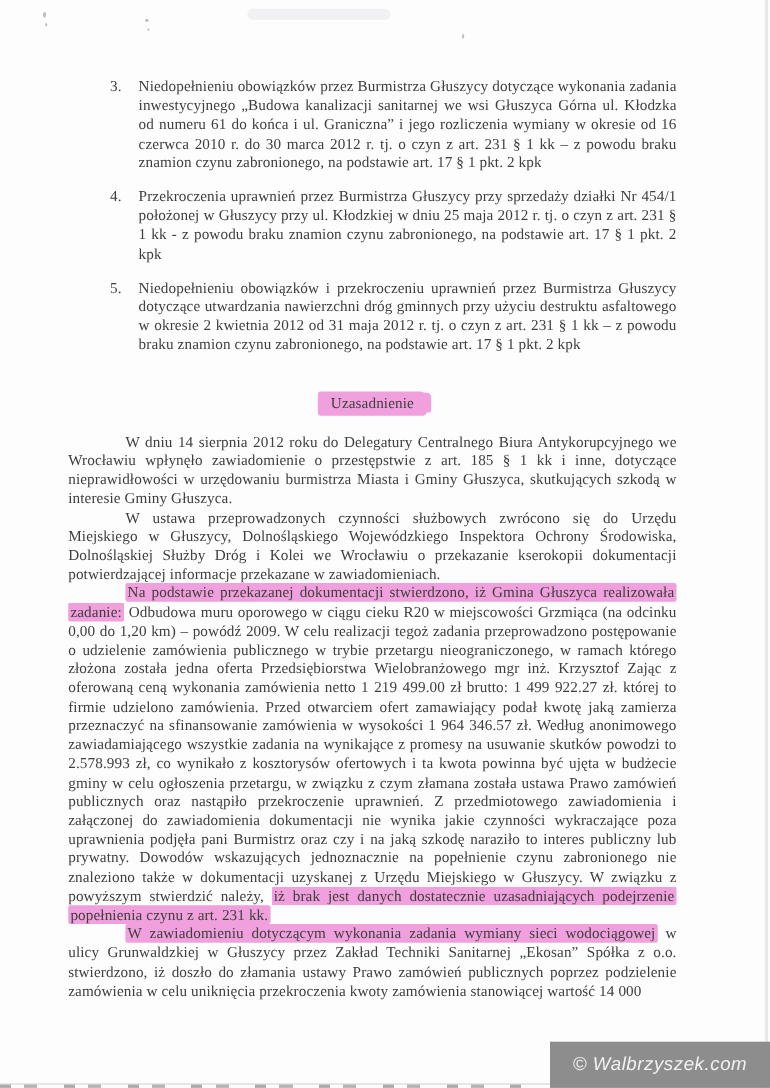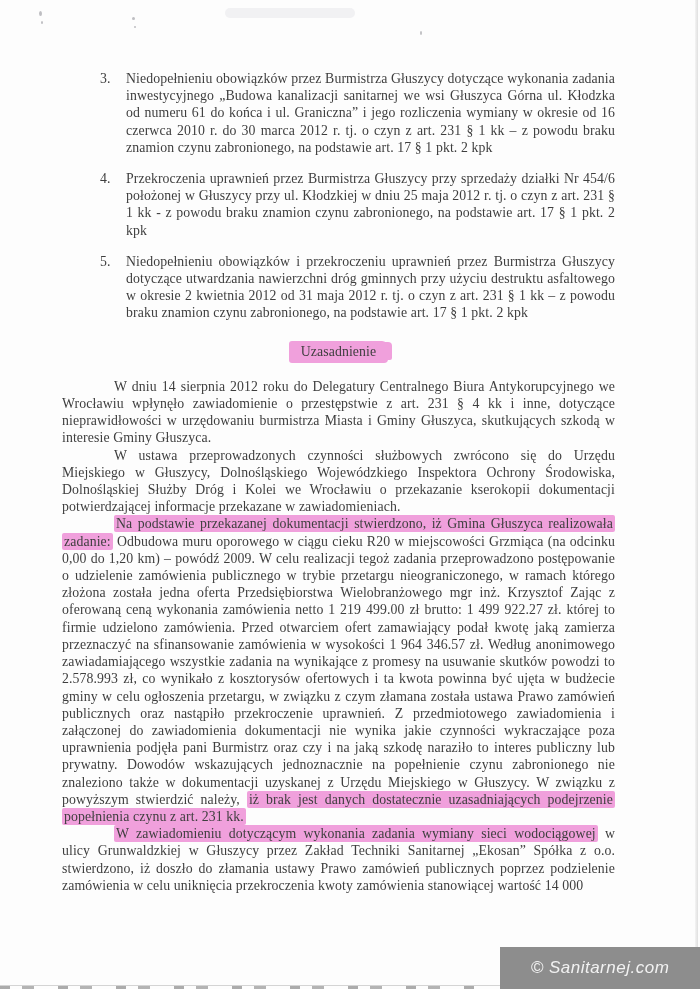--- a/index.html
+++ b/index.html
@@ -29,21 +29,21 @@
     text-align: justify;
   }
   .list-item .num {
     flex: 0 0 18px;
     margin-right: 8px;
   }
   .list-item .item-text { flex: 1; }
   
   .heading-wrap {
     text-align: center;
-    margin: 19px 0 15px 0;
+    margin: 34px 0 15px 0;
   }
   .heading {
     display: inline-block;
     background: var(--hl, #f0a0dc);
     padding: 2px 12px 3px 12px;
     border-radius: 3px 6px 4px 3px;
     box-shadow: 6px -1px 0 -2px var(--hl, #f0a0dc);
   }
   
   .para {
@@ -117,30 +117,30 @@
   <div class="edge-bottom-faint"></div>
   <div class="edge-bottom-dashes"></div>
 
   <div class="content">
       <div class="list-item">
         <span class="num">3.</span>
         <span class="item-text">Niedopełnieniu obowiązków przez Burmistrza Głuszycy dotyczące wykonania zadania inwestycyjnego „Budowa kanalizacji sanitarnej we wsi Głuszyca Górna ul. Kłodzka od numeru 61 do końca i ul. Graniczna” i jego rozliczenia wymiany w okresie od 16 czerwca 2010 r. do 30 marca 2012 r. tj. o czyn z art. 231 § 1 kk – z powodu braku znamion czynu zabronionego, na podstawie art. 17 § 1 pkt. 2 kpk</span>
       </div>
       <div class="list-item">
         <span class="num">4.</span>
-        <span class="item-text">Przekroczenia uprawnień przez Burmistrza Głuszycy przy sprzedaży działki Nr 454/6 położonej w Głuszycy przy ul. Kłodzkiej  w dniu  25 maja 2012 r.  tj. o czyn z art. 231 § 1 kk - z powodu braku znamion czynu zabronionego, na podstawie art. 17 § 1 pkt. 2 kpk</span>
+        <span class="item-text">Przekroczenia uprawnień przez Burmistrza Głuszycy przy sprzedaży działki Nr 454/1 położonej w Głuszycy przy ul. Kłodzkiej  w dniu  25 maja 2012 r.  tj. o czyn z art. 231 § 1 kk - z powodu braku znamion czynu zabronionego, na podstawie art. 17 § 1 pkt. 2 kpk</span>
       </div>
       <div class="list-item">
         <span class="num">5.</span>
         <span class="item-text">Niedopełnieniu obowiązków i przekroczeniu uprawnień przez Burmistrza Głuszycy dotyczące utwardzania nawierzchni dróg gminnych przy użyciu destruktu asfaltowego w okresie 2 kwietnia 2012  od 31 maja 2012 r. tj. o czyn z art. 231 § 1 kk – z powodu braku znamion czynu zabronionego, na podstawie art. 17 § 1 pkt. 2 kpk</span>
       </div>
       <div class="heading-wrap"><span class="heading">Uzasadnienie</span></div>
-      <p class="para"><span class="plain">W dniu 14 sierpnia 2012 roku do Delegatury Centralnego Biura Antykorupcyjnego we Wrocławiu wpłynęło zawiadomienie o przestępstwie z art. 231 § 4 kk i inne, dotyczące nieprawidłowości w urzędowaniu burmistrza Miasta i Gminy Głuszyca, skutkujących szkodą w interesie Gminy Głuszyca.</span></p>
+      <p class="para"><span class="plain">W dniu 14 sierpnia 2012 roku do Delegatury Centralnego Biura Antykorupcyjnego we Wrocławiu wpłynęło zawiadomienie o przestępstwie z art. 185 § 1 kk i inne, dotyczące nieprawidłowości w urzędowaniu burmistrza Miasta i Gminy Głuszyca, skutkujących szkodą w interesie Gminy Głuszyca.</span></p>
       <p class="para"><span class="plain">W ustawa przeprowadzonych czynności służbowych zwrócono się do Urzędu Miejskiego w Głuszycy, Dolnośląskiego Wojewódzkiego Inspektora Ochrony Środowiska, Dolnośląskiej Służby Dróg i Kolei we Wrocławiu o przekazanie kserokopii dokumentacji potwierdzającej informacje przekazane w zawiadomieniach.</span></p>
       <p class="para"><span class="hl">Na podstawie przekazanej dokumentacji stwierdzono, iż Gmina Głuszyca realizowała zadanie:</span><span class="plain"> Odbudowa muru oporowego w ciągu cieku R20 w miejscowości Grzmiąca (na odcinku 0,00 do 1,20 km) – powódź 2009. W celu realizacji tegoż zadania przeprowadzono postępowanie o udzielenie zamówienia publicznego w trybie przetargu nieograniczonego, w ramach którego złożona została jedna oferta Przedsiębiorstwa Wielobranżowego mgr inż. Krzysztof Zając z oferowaną ceną wykonania zamówienia netto 1 219 499.00 zł brutto: 1 499 922.27 zł. której to firmie udzielono zamówienia. Przed otwarciem ofert zamawiający podał kwotę jaką zamierza przeznaczyć na sfinansowanie zamówienia w wysokości 1 964 346.57 zł. Według anonimowego zawiadamiającego wszystkie zadania na wynikające z promesy na usuwanie skutków powodzi to 2.578.993 zł, co wynikało z kosztorysów ofertowych i ta kwota powinna być ujęta w budżecie gminy w celu ogłoszenia przetargu, w związku z czym złamana została ustawa Prawo zamówień publicznych oraz nastąpiło przekroczenie uprawnień. Z przedmiotowego zawiadomienia i załączonej do zawiadomienia dokumentacji nie wynika jakie czynności wykraczające poza uprawnienia podjęła pani Burmistrz oraz czy i na jaką szkodę naraziło to interes publiczny lub prywatny. Dowodów wskazujących jednoznacznie na popełnienie czynu zabronionego nie znaleziono także w dokumentacji uzyskanej z Urzędu Miejskiego w Głuszycy. W związku z powyższym stwierdzić należy, </span><span class="hl">iż brak jest danych dostatecznie uzasadniających podejrzenie popełnienia czynu z art. 231 kk.</span></p>
       <p class="para"><span class="hl">W zawiadomieniu dotyczącym wykonania zadania wymiany sieci wodociągowej</span><span class="plain"> w ulicy Grunwaldzkiej w Głuszycy przez Zakład Techniki Sanitarnej „Ekosan” Spółka z o.o. stwierdzono, iż doszło do złamania ustawy Prawo zamówień publicznych poprzez podzielenie zamówienia w celu uniknięcia przekroczenia kwoty zamówienia stanowiącej wartość 14 000</span></p>
     </div>
 
   <div class="watermark">
-    <span>© Sanitarnej.com</span>
+    <span>© Walbrzyszek.com</span>
   </div>
 
 </div>
 
 </body></html>

